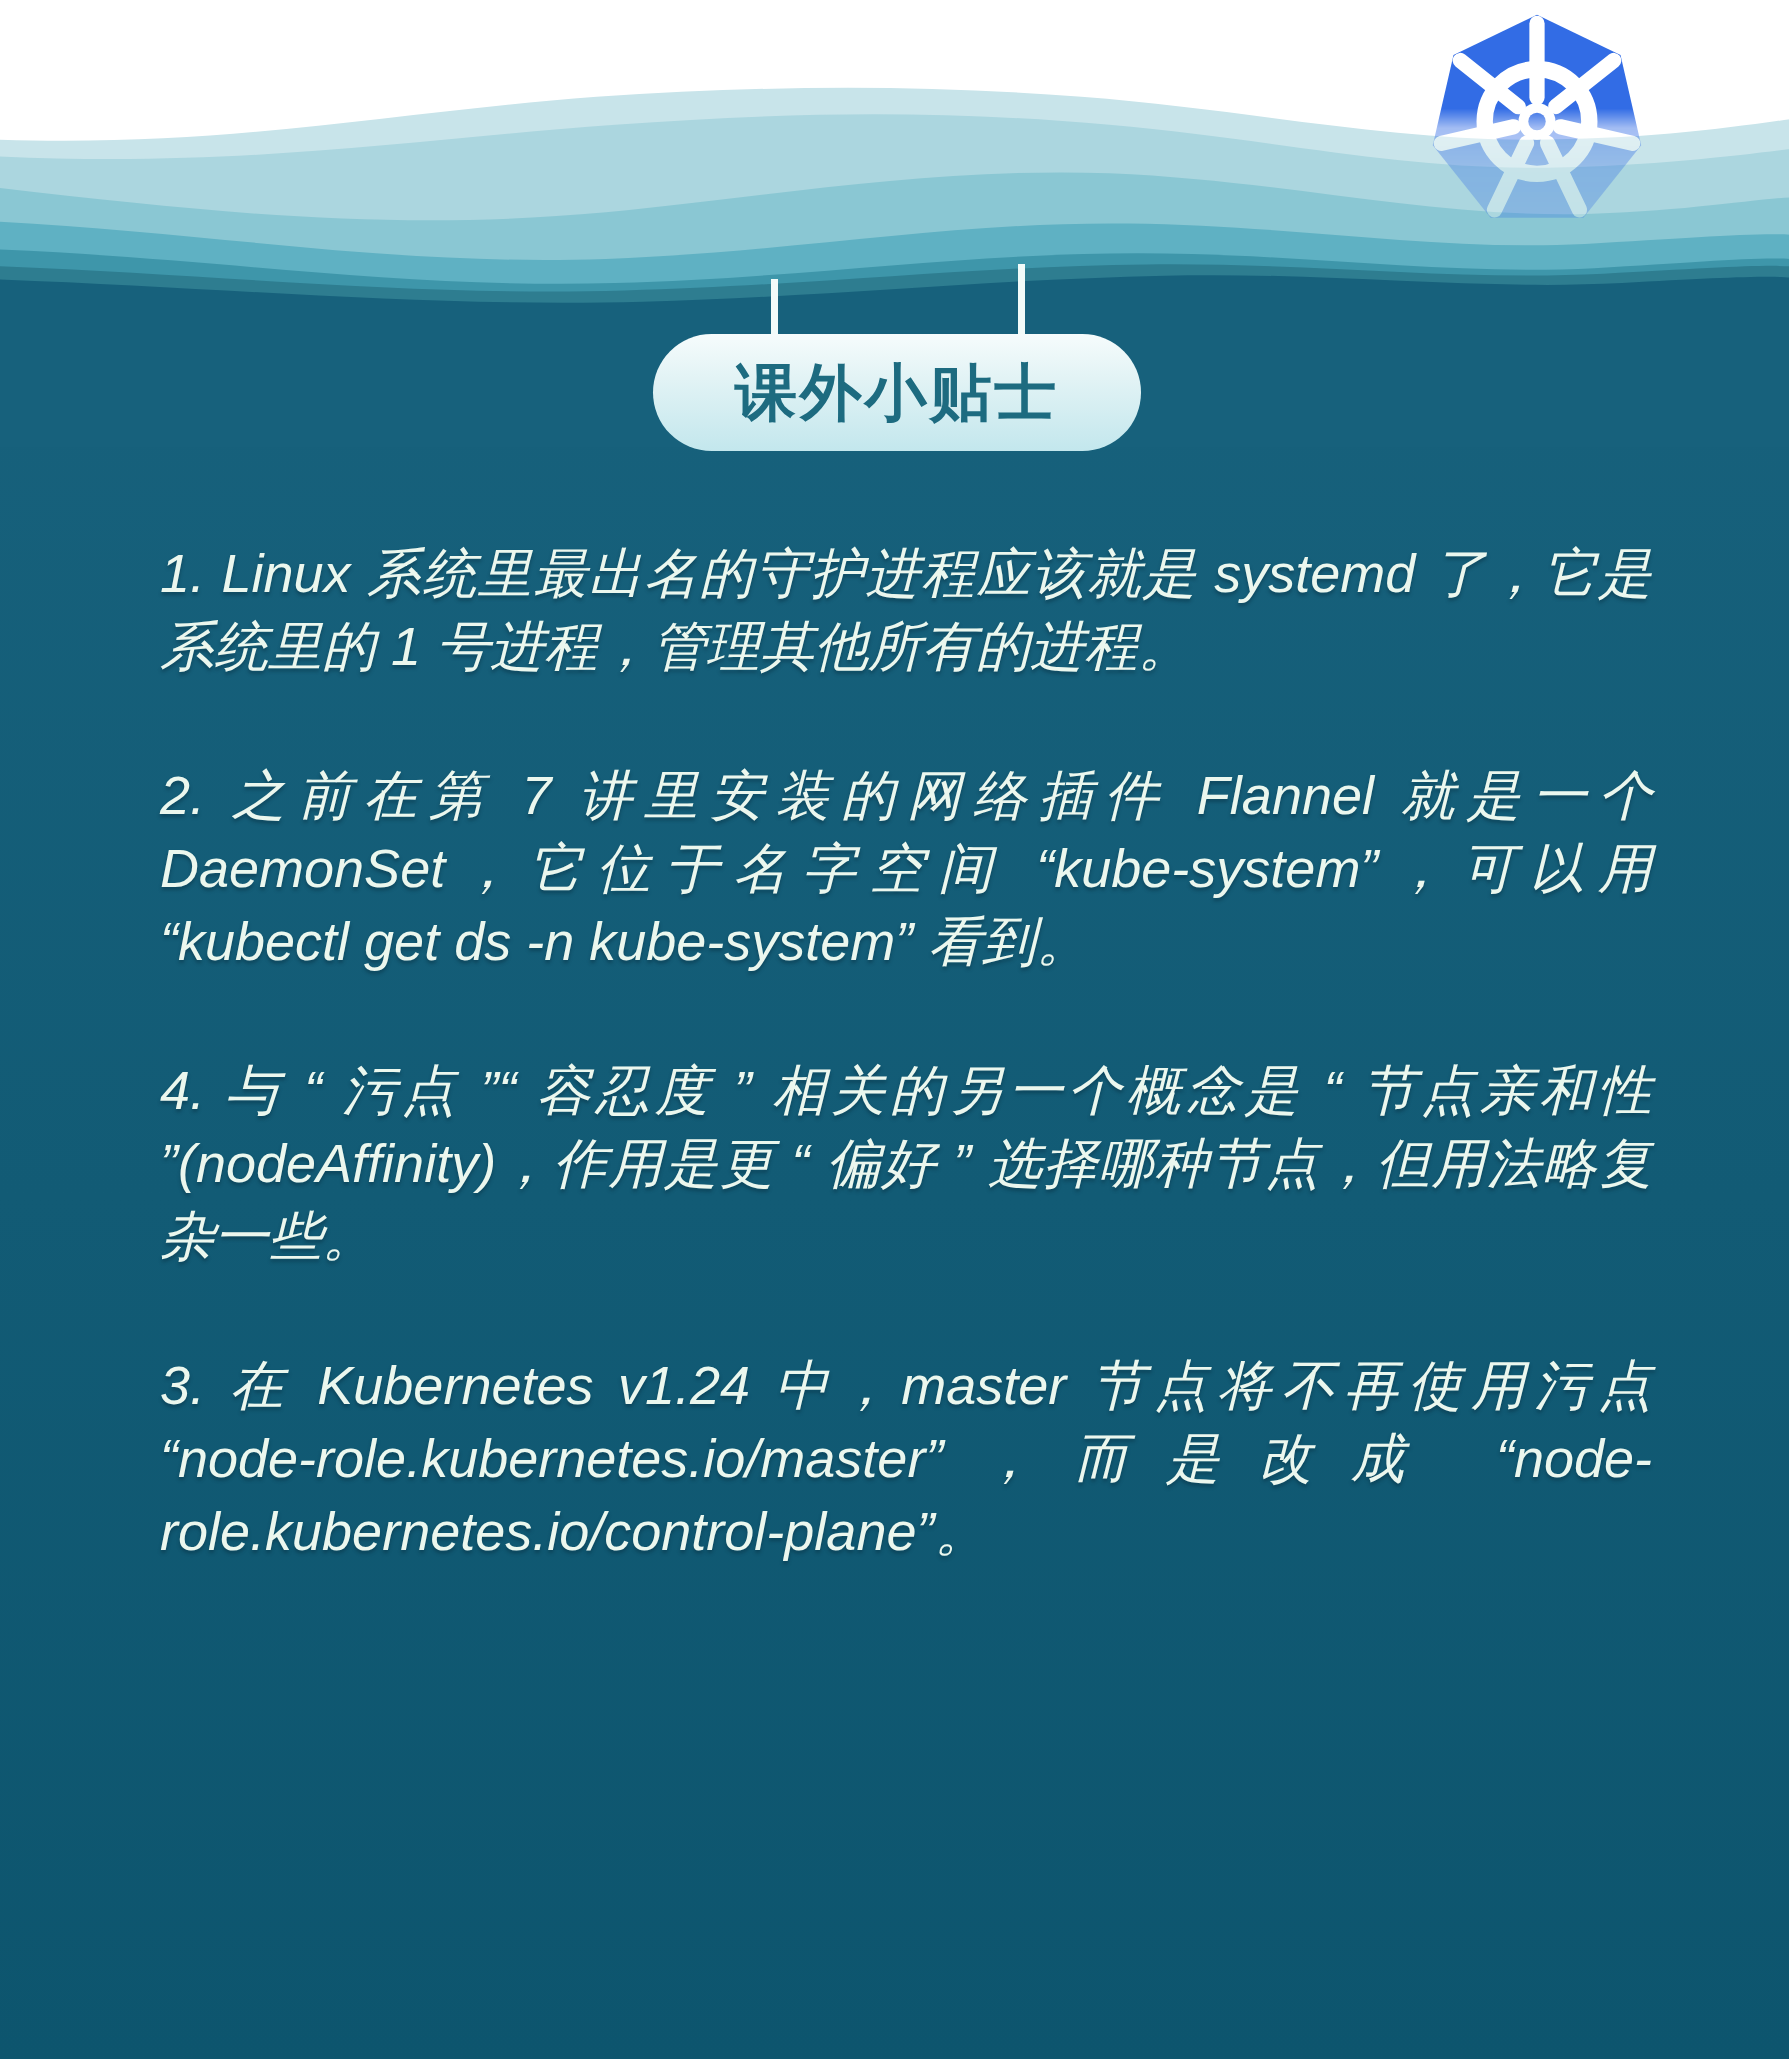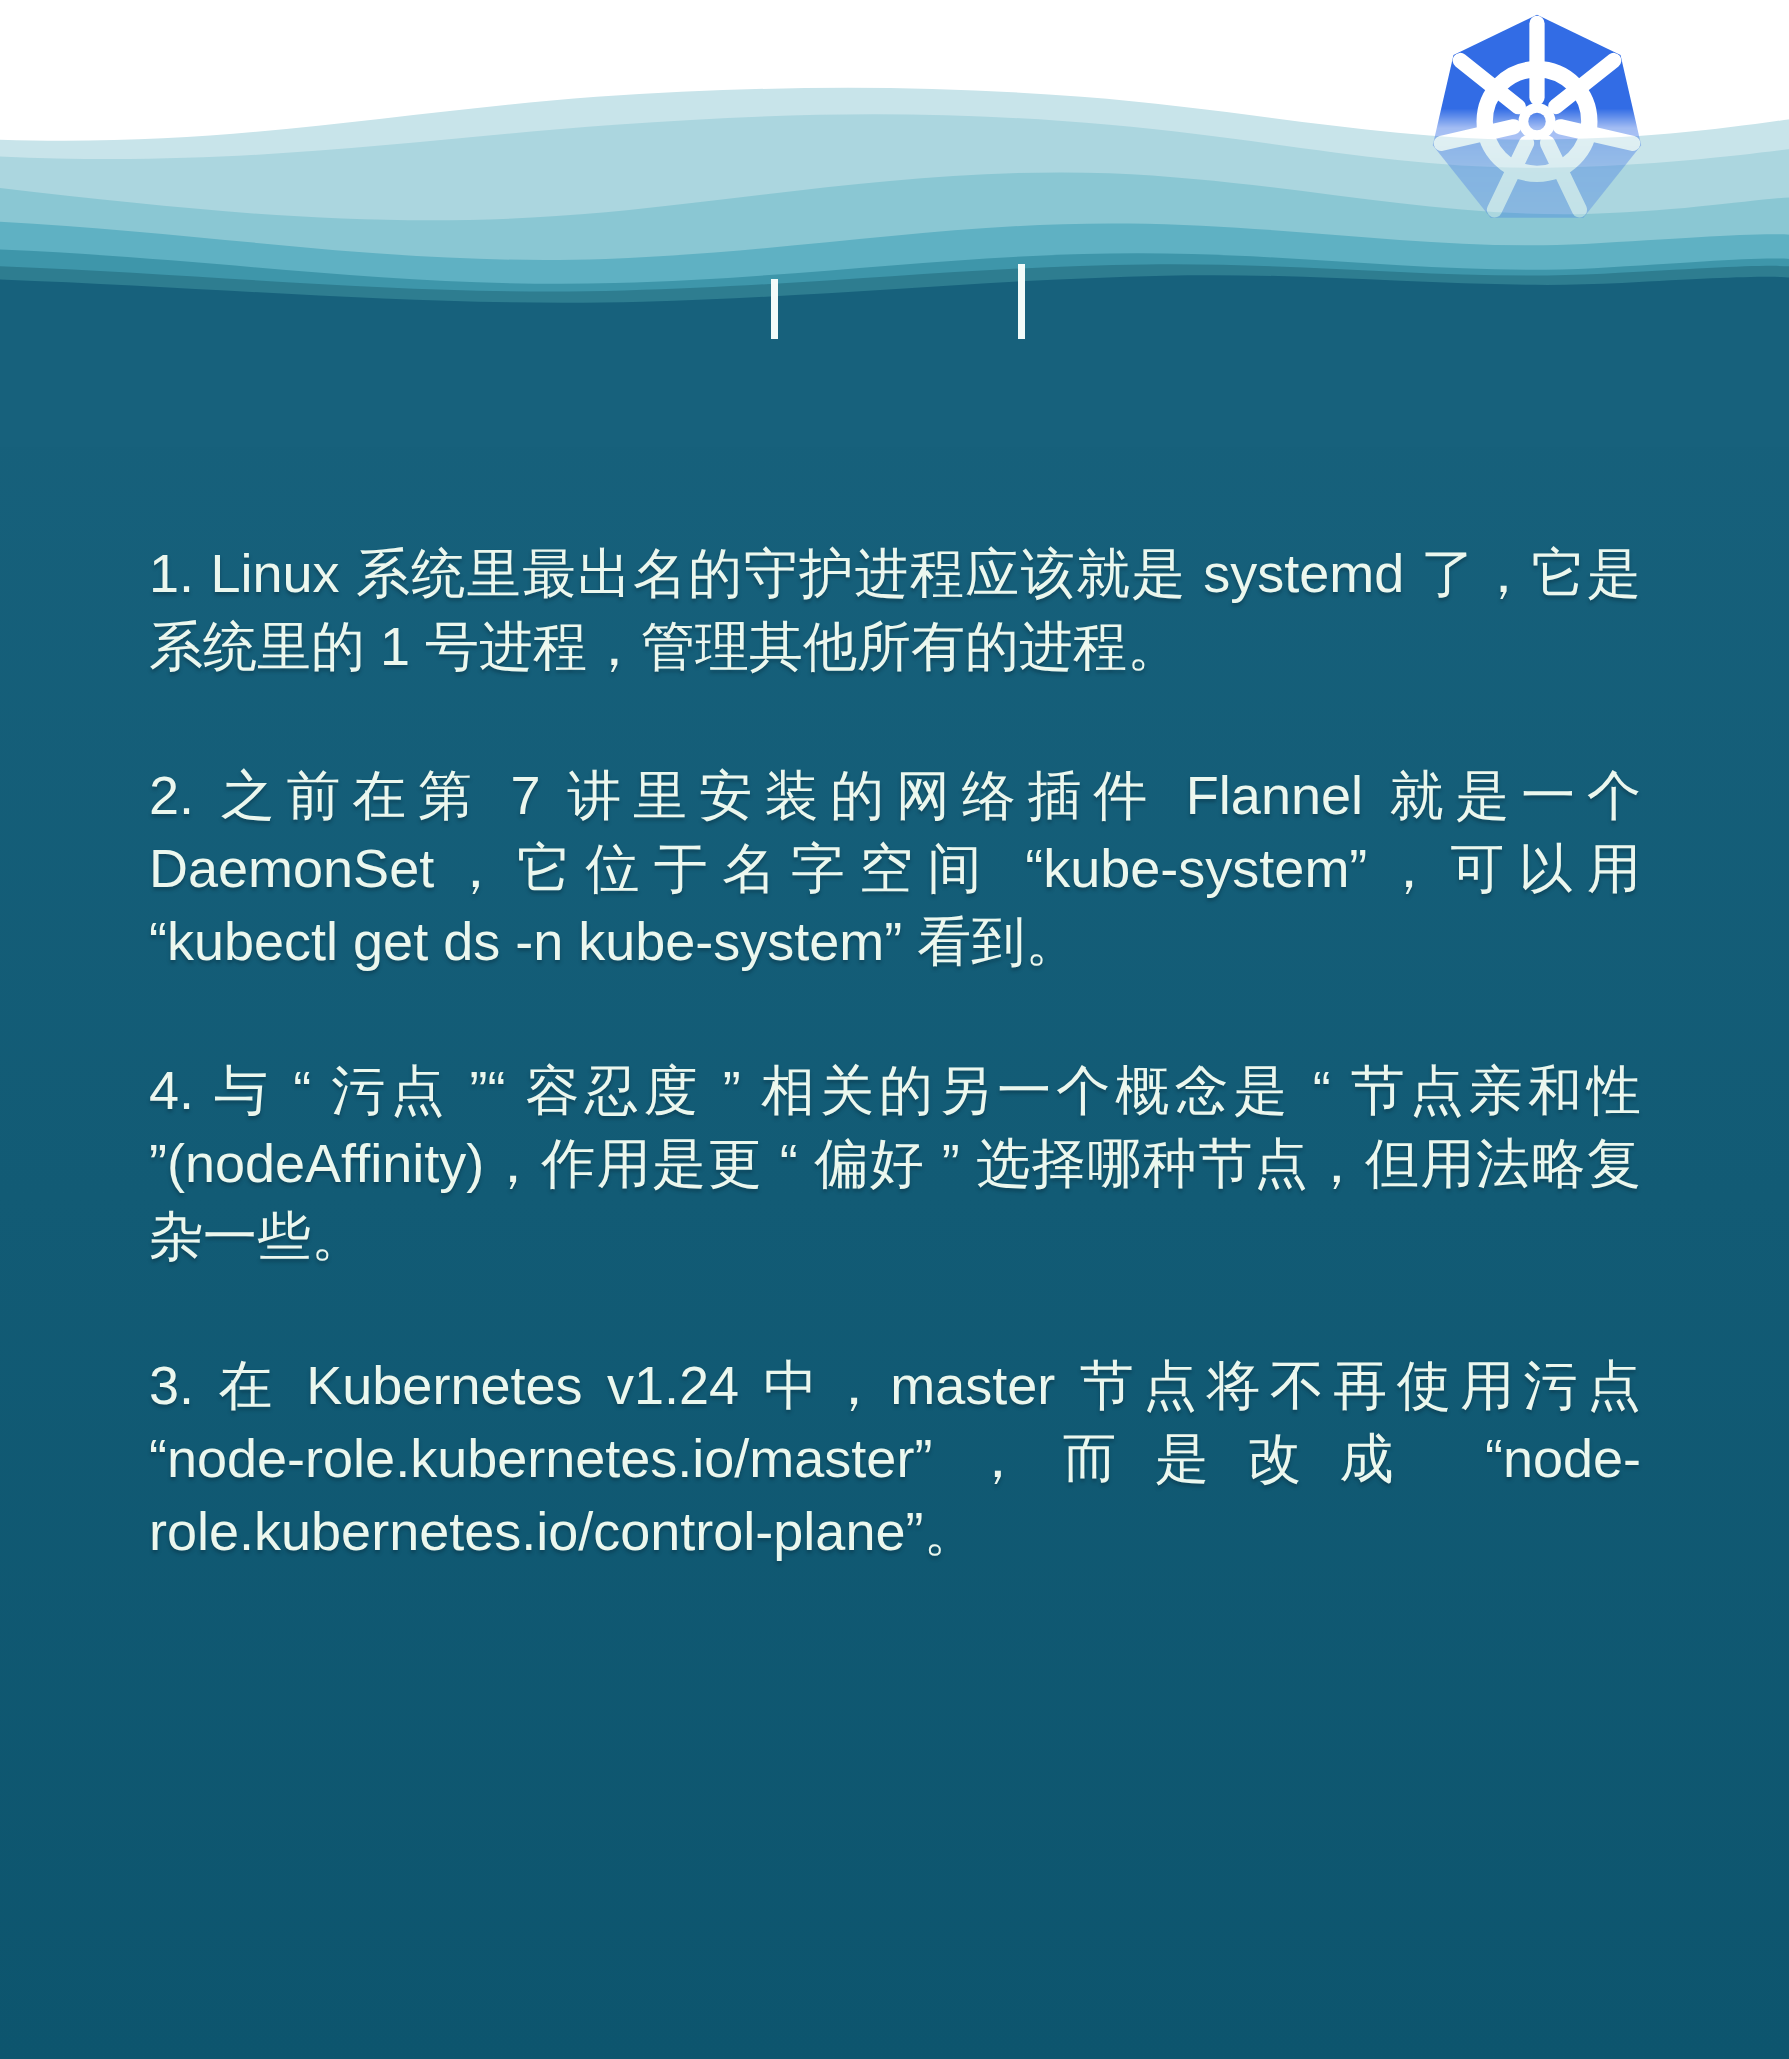--- a/index.html
+++ b/index.html
@@ -67,24 +67,25 @@
   }
   .badge-label {
     font-size: 62px;
     font-weight: 600;
     letter-spacing: 2.8px;
     color: #1d6b80;
   }
   
   .tips {
     position: absolute;
-    left: 149px;
+    left: 160px;
     top: 537px;
     width: 1492px;
     z-index: 2;
+    font-style: italic;
   }
   .tips p {
     margin: 0 0 76px 0;
     font-size: 54px;
     line-height: 73px;
     font-weight: 400;
     color: #ebf7ee;
     text-align: justify;
     text-align-last: left;
     text-shadow: 0 2.8px 3.7px rgba(6, 42, 60, 0.45);
@@ -120,20 +121,23 @@
         <line x1="41.4" y1="46.2" x2="14.8" y2="25.0"></line>
       </g>
       <circle cx="50" cy="53" r="8.5" fill="#ffffff"></circle>
       <circle cx="50" cy="53" r="4" fill="#326ce5"></circle>
     </svg>
   </div>
 
   <div class="hang-line left"></div>
   <div class="hang-line right"></div>
 
+  <div class="badge">
+    <span class="badge-label">课外小贴士</span>
+  </div>
 
   <div class="tips">
     <p>1. Linux 系统里最出名的守护进程应该就是 systemd 了，它是系统里的 1 号进程，管理其他所有的进程。</p>
     <p>2. 之前在第 7 讲里安装的网络插件 Flannel 就是一个 DaemonSet，它位于名字空间 “kube-system”，可以用 “kubectl get ds -n kube-system” 看到。</p>
     <p>4. 与 “ 污点 ”“ 容忍度 ” 相关的另一个概念是 “ 节点亲和性 ”(nodeAffinity)，作用是更 “ 偏好 ” 选择哪种节点，但用法略复杂一些。</p>
     <p>3. 在 Kubernetes v1.24 中，master 节点将不再使用污点 “node-role.kubernetes.io/master”，而是改成 “node-role.kubernetes.io/control-plane”。</p>
   </div>
 
 </div>
 

